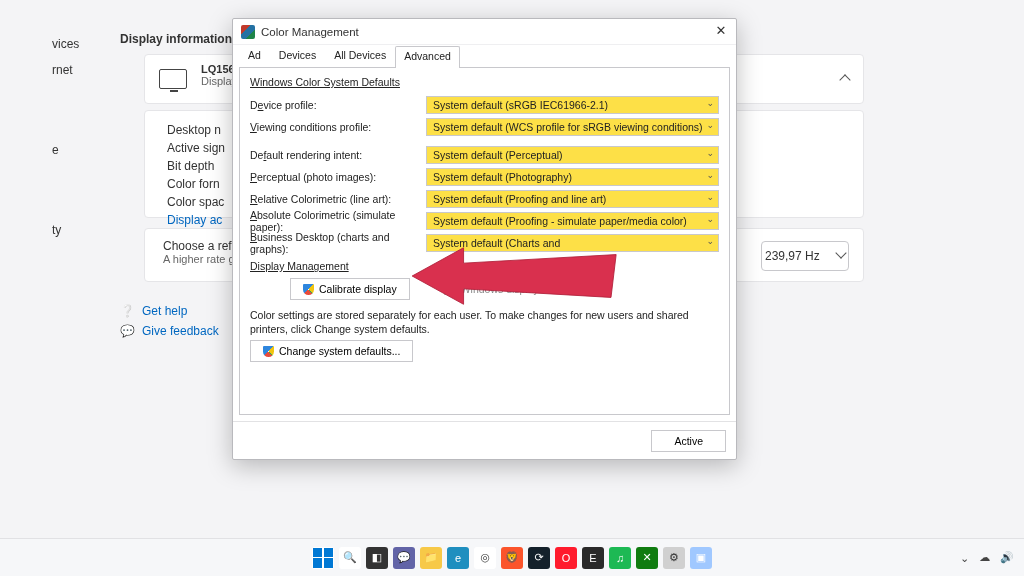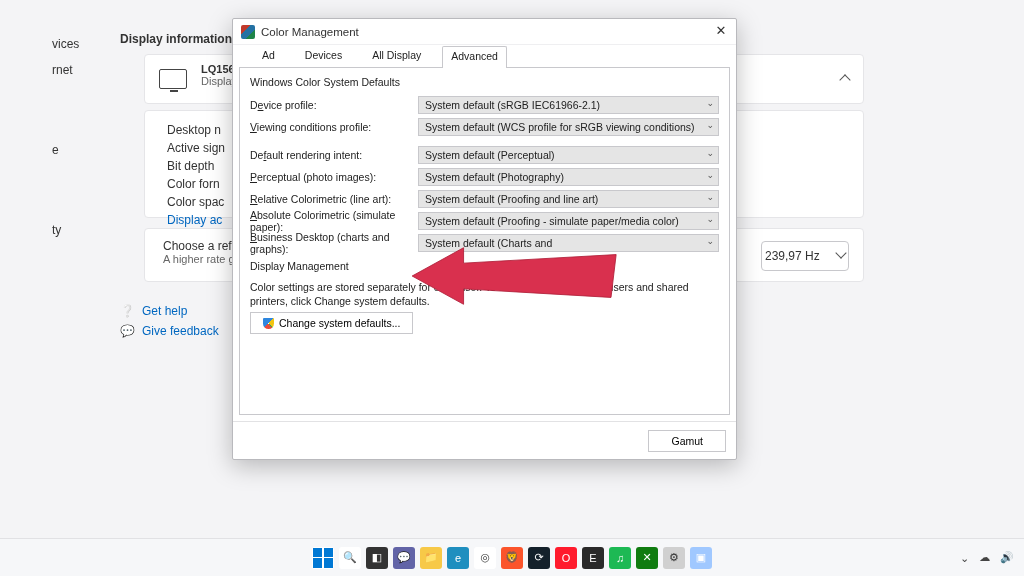--- a/index.html
+++ b/index.html
@@ -53,33 +53,33 @@
   }
   .titlebar {
     height: 26px; display:flex; align-items:center; padding: 0 8px;
     border-bottom:1px solid #efeff1;
     position: relative;
   }
   .titlebar .ticon { width:14px; height:14px; margin-right:6px;
      background: linear-gradient(135deg,#c0392b 0 33%,#2471a3 33% 66%,#1e8449 66% 100%); border-radius:2px;}
   .titlebar .ttxt { font-size:11.5px; }
   .titlebar .close { position:absolute; right:6px; top:4px; width:18px; height:18px; text-align:center; line-height:16px; font-size:13px; color:#333;}
-  .tabsrow { height:22px; padding-left:20px; display:flex; gap:12px; font-size:10.5px; }
+  .tabsrow { height:22px; padding-left:6px; display:flex; gap:0; font-size:10.5px; }
   .tab { padding:3px 8px; border:1px solid transparent; border-bottom:none; color:#222; }
   .tab.sel { border-color:#c8c8cc; background:#fff; position:relative; top:1px; border-radius:2px 2px 0 0;}
   .pane {
     border:1px solid #c8c8cc; margin:0 6px 6px 6px; flex:1; padding:8px 10px 6px 10px;
     font-size:10.5px; color:#222; overflow:hidden;
   }
-  .section-title { font-size:10.5px; margin-bottom:6px; }
-  .formrow { display:flex; align-items:center; height:22px; gap:8px; }
+  .section-title { font-size:10.5px; margin-bottom:6px;text-decoration:underline; }
+  .formrow { display:flex; align-items:center; height:22px; gap:16px; }
   .formrow .lbl { width:160px; }
   .formrow .lbl .uline { text-decoration: underline; }
   .combo {
-    flex:1; height:18px; border:1px solid #c8c8cc; background:#e5e5e5;
+    flex:1; height:18px; border:1px solid #c8c8cc; background:#fde047;
     display:flex; align-items:center; padding:0 6px; font-size:10.5px;
     position:relative;
   }
   .combo .arrow { position:absolute; right:4px; top:1px; font-size:9px; color:#555;}
   .divspace { height:6px; }
   .btn {
     border:1px solid #c8c8cc; background:#fff; padding:4px 12px; font-size:10.5px;
     display:inline-flex; align-items:center; gap:5px;
   }
   .btn.disabled { color:#9a9a9a; border-color:#dcdcdc; }
@@ -180,21 +180,21 @@
 <div class="dialog">
   <div class="titlebar">
     <span class="ticon"></span>
     <span class="ttxt">Color Management</span>
     <span class="close">✕</span>
   </div>
 
   <div class="tabsrow">
     <div class="tab">Ad</div>
     <div class="tab">Devices</div>
-    <div class="tab">All Display</div>
+    <div class="tab">All Devices</div>
     <div class="tab sel">Advanced</div>
   </div>
 
   <div class="pane">
 
     
     <div class="section-title">Windows Color System Defaults</div>
     <div class="formrow">
       <div class="lbl">
         <span>D</span><span class="uline">e</span><span>vice profile:</span>
@@ -260,31 +260,42 @@
       <div class="combo">
         <span>System default (Charts and</span>
           <span class="arrow">⌄</span>
       </div>
     </div>
 
     <div class="divspace"></div>
 
     
     <div class="section-title">Display Management</div>
+    <div class="formrow" style="gap:24px; align-items:center;">
+      <div style="width:16px"></div>
+      <button class="btn">
+        <span class="shield"></span>
+        <span><span></span><span class="uline">C</span><span>alibrate display</span></span>
+      </button>
+      <div class="checkbox-line">
+        <span class="cb"></span>
+        <span>Windows display calibration</span>
+      </div>
+    </div>
 
     <div class="note">Color settings are stored separately for each user. To make changes for new users and shared printers, click Change system defaults.</div>
     <div style="height:4px"></div>
     <button class="btn">
       <span class="shield"></span>
       <span>Change system defaults...</span>
     </button>
   </div>
 
   <div class="footer">
-    <button class="btn">Gamut</button>
+    <button class="btn">Active</button>
   </div>
 </div>
 
 <svg class="big-arrow" viewBox="0 0 240 70">
   <defs></defs>
   <polygon points="0,35 60,2 60,20 238,10 232,60 60,50 60,68" fill="#d9304e" stroke="#b02039" stroke-width="1"></polygon>
 </svg>
 
 <div class="taskbar">
   <div class="task-icons" id="taskbar-apps">

